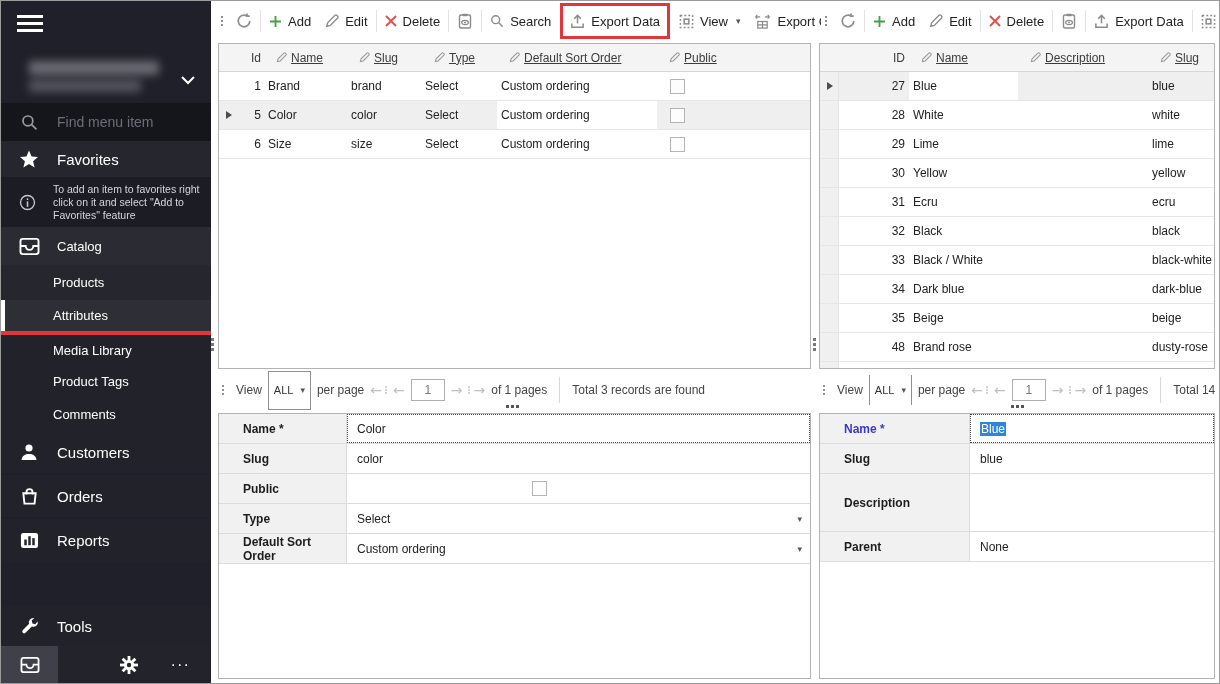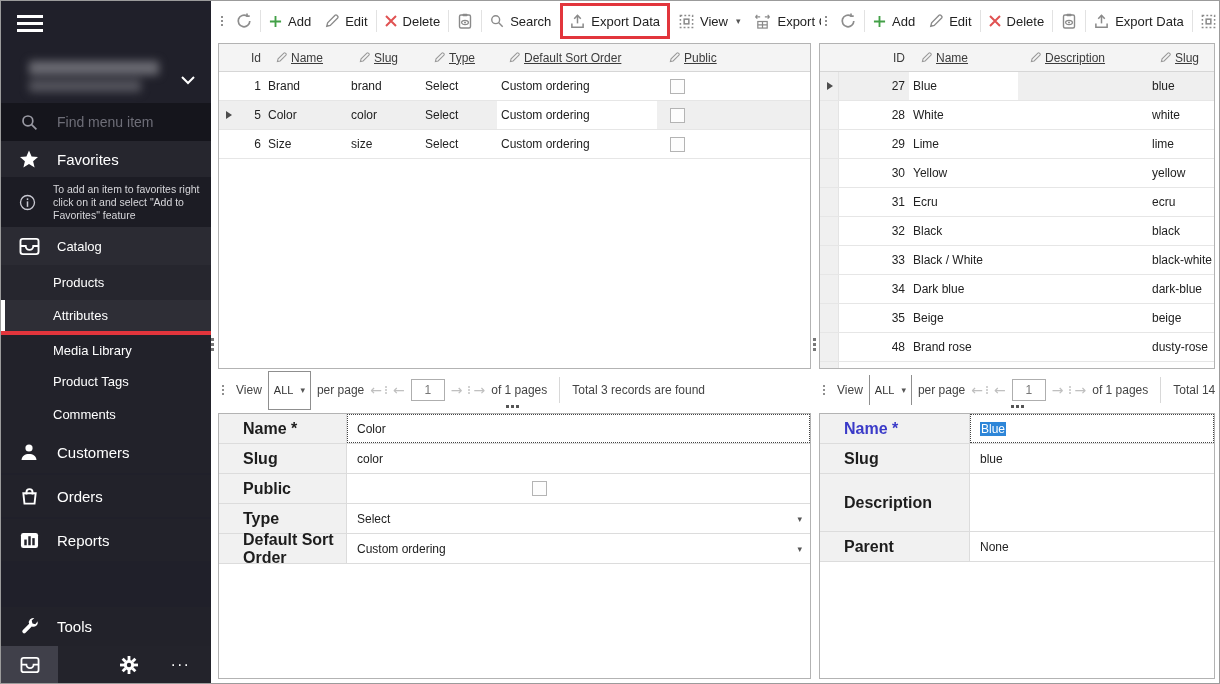--- a/index.html
+++ b/index.html
@@ -100,21 +100,21 @@
   .pinput { width:34px; height:22px; border:1px solid #aeaeae; text-align:center; font-size:12px; color:#777; font-family:"Liberation Sans",sans-serif; }
   .pdiv { width:1px; height:26px; background:#d8d8d8; margin:0 6px; }
 
   
   .formhandle { position:absolute; display:flex; gap:2px; z-index:3; }
   .formhandle i { width:3px; height:3px; background:#555; }
   .formpanel { position:absolute; top:412px; height:266px; background:#fff; border:1px solid #b3b3b3; }
   #form-left { left:217px; width:593px; }
   #form-right { left:818px; width:396px; }
   .frow { display:flex; border-bottom:1px solid #dcdcdc; }
-  .flabel { background:#f1f1f1; border-right:1px solid #dcdcdc; display:flex; align-items:center; padding-left:24px; font-weight:bold; font-size:16px; color:#1d1d1d; flex:none; }
+  .flabel { background:#f1f1f1; border-right:1px solid #dcdcdc; display:flex; align-items:center; padding-left:24px; font-weight:bold; font-size:12px; color:#1d1d1d; flex:none; }
   #form-left .flabel { width:128px; }
   #form-right .flabel { width:150px; }
   .fvalue { flex:1; display:flex; align-items:center; padding-left:10px; font-size:12px; color:#222; position:relative; }
   .h30 { height:30px; } .h58 { height:58px; }
   .focused { outline:1px dotted #444; outline-offset:-1px; }
   .fvalue .caret { position:absolute; right:8px; }
   .lbl-blue { color:#3a3ac8; }
   .selected-text { background:#2e86d8; color:#fff; padding:0 1px; }
   .pub-val { padding-left:185px; }
 </style>

